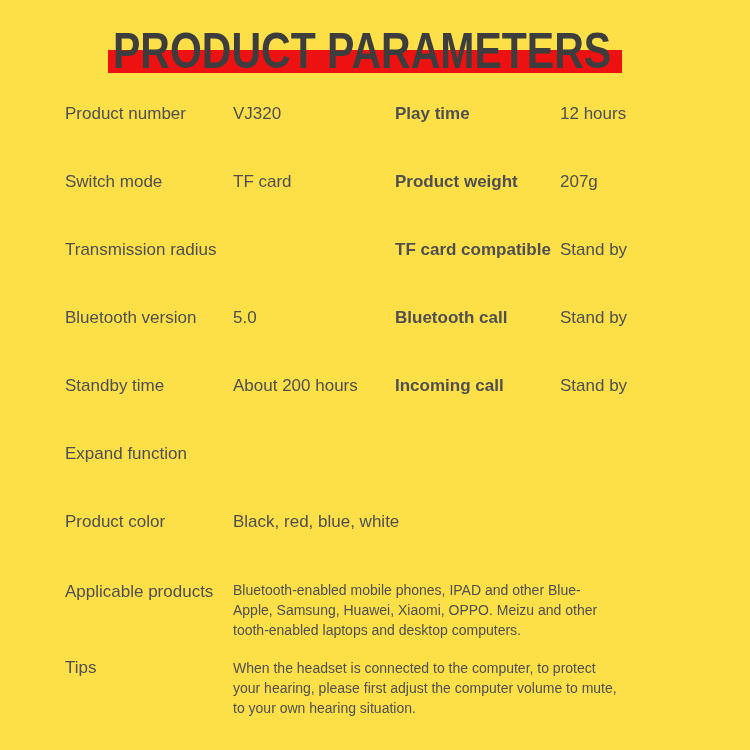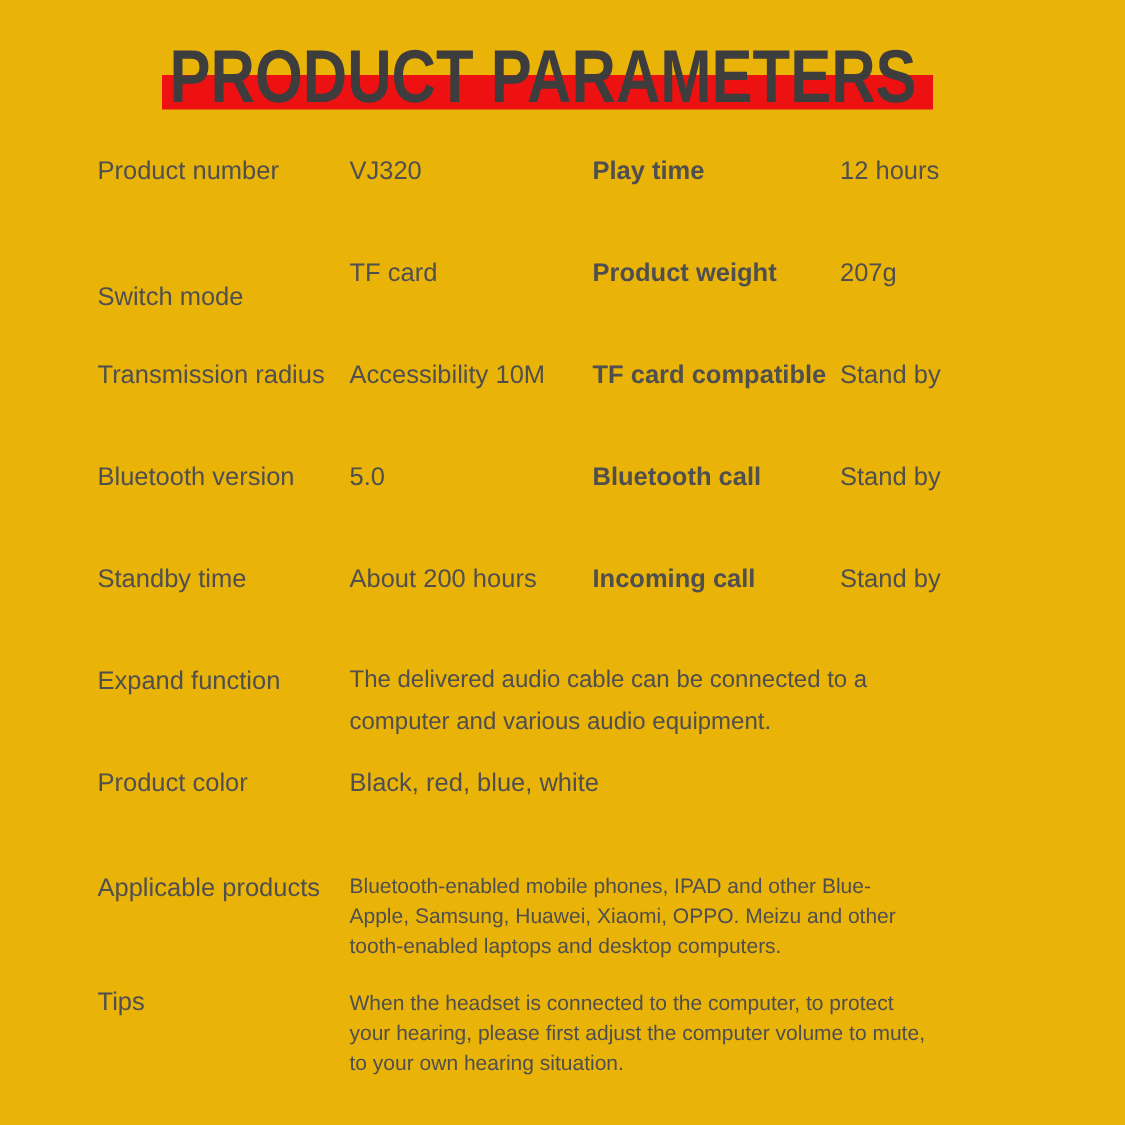--- a/index.html
+++ b/index.html
@@ -22,57 +22,52 @@
   .l2{left:395px;font-weight:bold;}
   .v2{left:560px;}
   .vw{left:233px;}
   .mid{font-size:16px;}
   .sm14{font-size:14px;line-height:20px;}
   .sm13{font-size:14px;line-height:20px;}
 </style>
 </head>
 <body>
 
-<div class="canvas" style="background: #eab308; color: rgb(79, 79, 79);">
+<div class="canvas" style="background: #fde047; color: rgb(79, 79, 79);">
 
   <div class="hl-bar" style="background: rgb(238, 17, 17);"></div>
   <h1 class="title" style="color: rgb(61, 61, 61);">PRODUCT PARAMETERS</h1>
 
   <div class="cell l1" style="top:100px">Product number</div>
   <div class="cell v1" style="top:100px">VJ320</div>
   <div class="cell l2" style="top:100px">Play time</div>
   <div class="cell v2" style="top:100px">12 hours</div>
 
-  <div class="cell l1" style="top:184px">Switch mode</div>
+  <div class="cell l1" style="top:168px">Switch mode</div>
   <div class="cell v1" style="top:168px">
     <div>TF card</div>
   </div>
   <div class="cell l2" style="top:168px">Product weight</div>
   <div class="cell v2" style="top:168px">207g</div>
 
   <div class="cell l1" style="top:236px">Transmission radius</div>
-  <div class="cell v1" style="top:236px">Accessibility 10M</div>
   <div class="cell l2" style="top:236px">TF card compatible</div>
   <div class="cell v2" style="top:236px">Stand by</div>
 
   <div class="cell l1" style="top:304px">Bluetooth version</div>
   <div class="cell v1" style="top:304px">5.0</div>
   <div class="cell l2" style="top:304px">Bluetooth call</div>
   <div class="cell v2" style="top:304px">Stand by</div>
 
   <div class="cell l1" style="top:372px">Standby time</div>
   <div class="cell v1" style="top:372px">About 200 hours</div>
   <div class="cell l2" style="top:372px">Incoming call</div>
   <div class="cell v2" style="top:372px">Stand by</div>
 
   <div class="cell l1" style="top:440px">Expand function</div>
-  <div class="cell vw mid" style="top:440px">
-    <div>The delivered audio cable can be connected to a</div>
-    <div>computer and various audio equipment.</div>
-  </div>
 
   <div class="cell l1" style="top:508px">Product color</div>
   <div class="cell vw" style="top:508px">Black, red, blue, white</div>
 
   <div class="cell l1" style="top:578px">Applicable products</div>
   <div class="cell vw sm14" style="top:580px">
     <div>Bluetooth-enabled mobile phones, IPAD and other Blue-</div>
     <div>Apple, Samsung, Huawei, Xiaomi, OPPO. Meizu and other</div>
     <div>tooth-enabled laptops and desktop computers.</div>
   </div>

